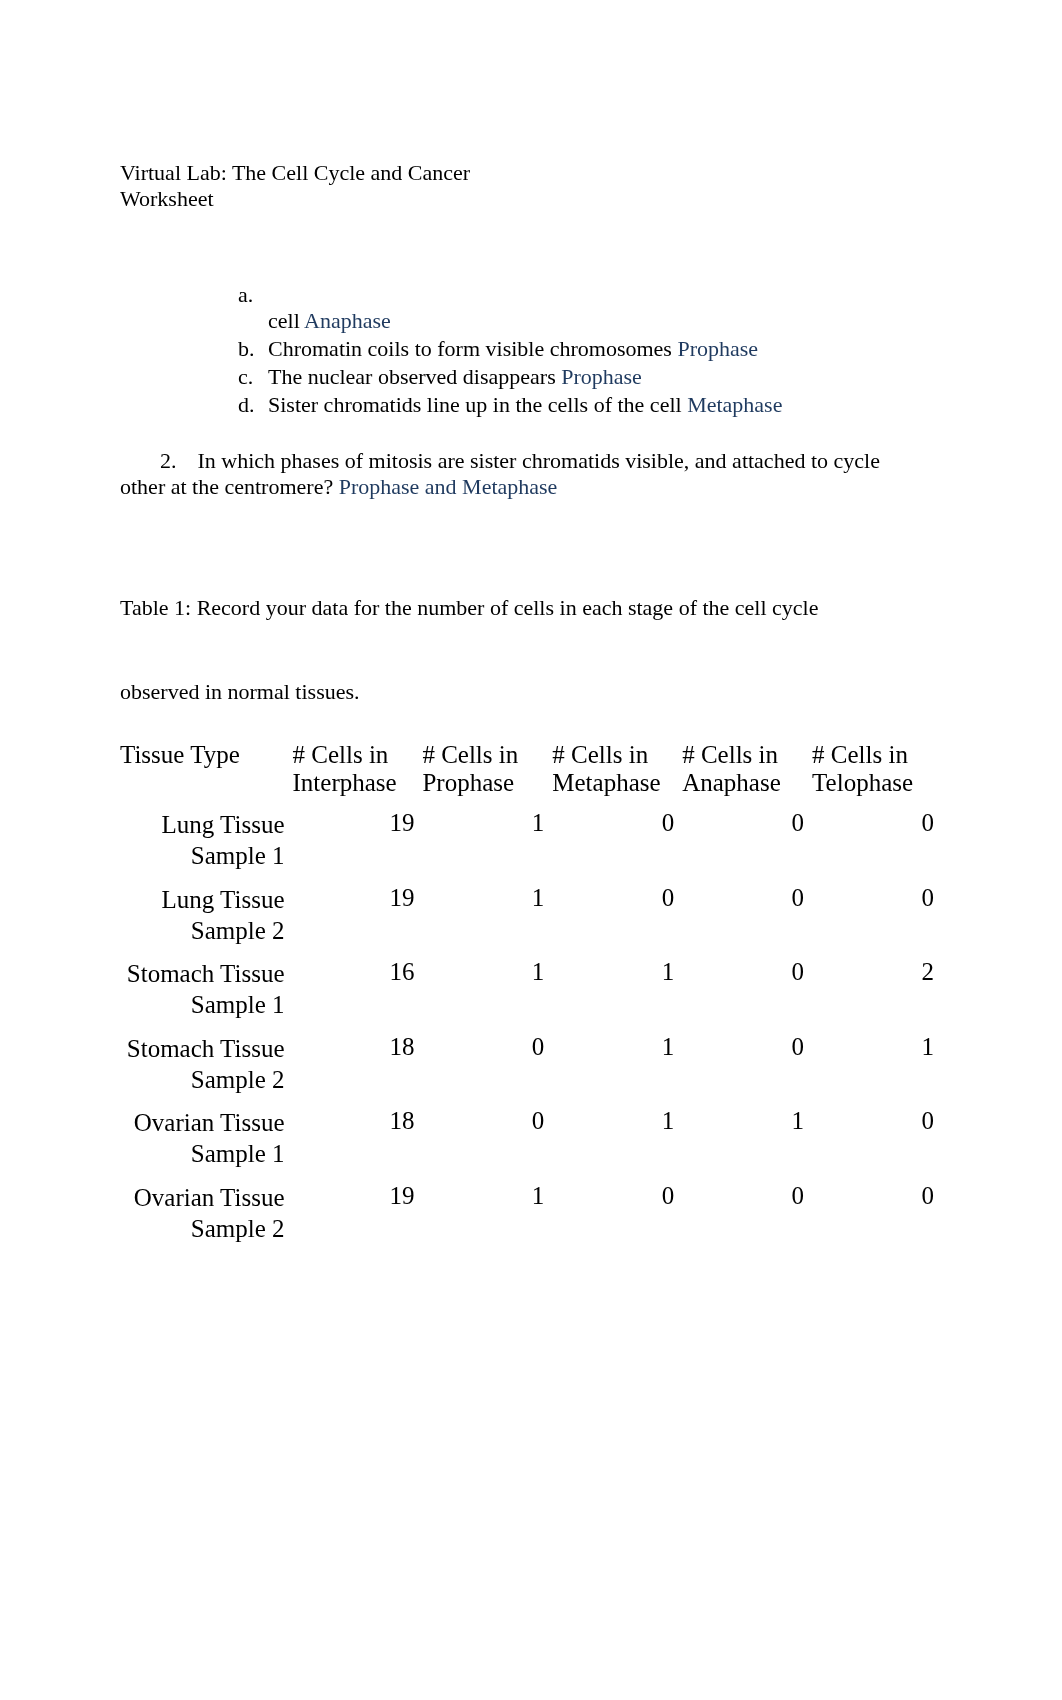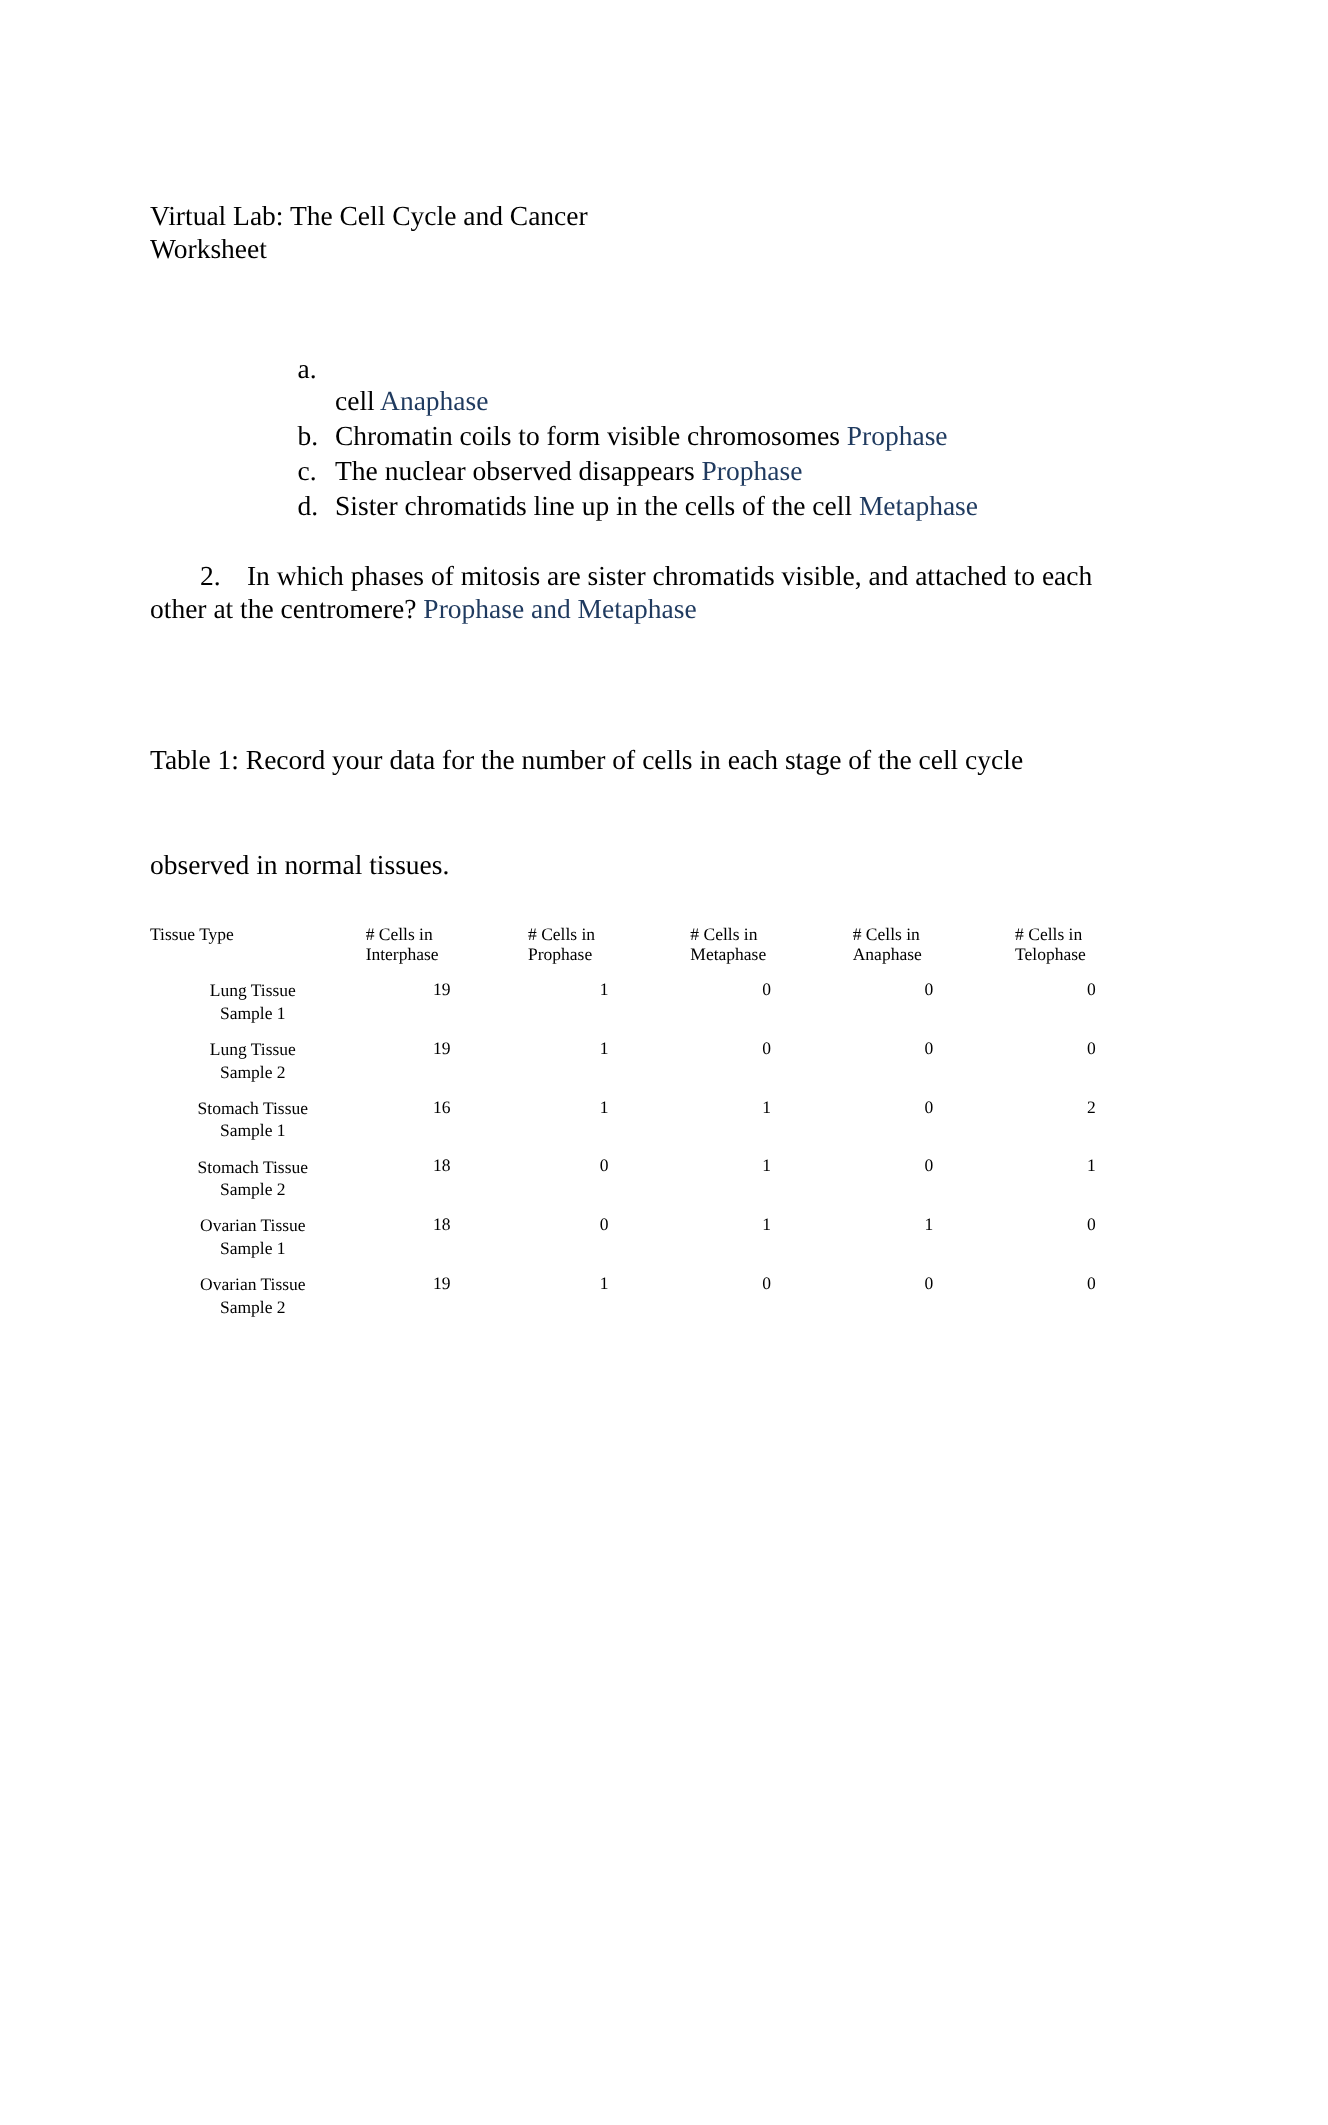--- a/index.html
+++ b/index.html
@@ -56,30 +56,30 @@
     .table1-label {
       margin-top: 95px;
       margin-bottom: 58px;
     }
     .observed-line {
       margin-bottom: 30px;
     }
     .data-table {
       width: 100%;
       border-collapse: collapse;
-      font-size: 14px;
+      font-size: 25px;
     }
     .data-table th {
       text-align: left;
       font-weight: normal;
       padding: 6px 8px 6px 0;
       vertical-align: top;
     }
     .data-table td {
-      text-align: center;
+      text-align: right;
       padding: 6px 8px 6px 0;
       vertical-align: top;
     }
     .col-tissue {
       width: 170px;
     }
     .col-phase {
       width: 128px;
       margin-left: 16px;
     }
@@ -125,21 +125,21 @@
       <div class="sublist-text">
         <span>Sister chromatids line up in the cells of the cell </span><span class="answer">Metaphase</span>
       </div>
     </div>
   </div>
 </div>
 
 <div class="question-block">
   <div class="q2">
     <span class="num-marker">2.</span>
-    <span>In which phases of mitosis are sister chromatids visible, and attached to each</span>
+    <span>In which phases of mitosis are sister chromatids visible, and attached to cycle</span>
   </div>
   <div class="q2-body">
     <span>other at the centromere? </span><span class="answer">Prophase and Metaphase</span>
   </div>
 </div>
 
 <div class="table1-label">Table 1:   Record your data for the number of cells in each stage of the cell cycle</div>
 
 <div class="observed-line">observed in normal tissues.</div>
 

